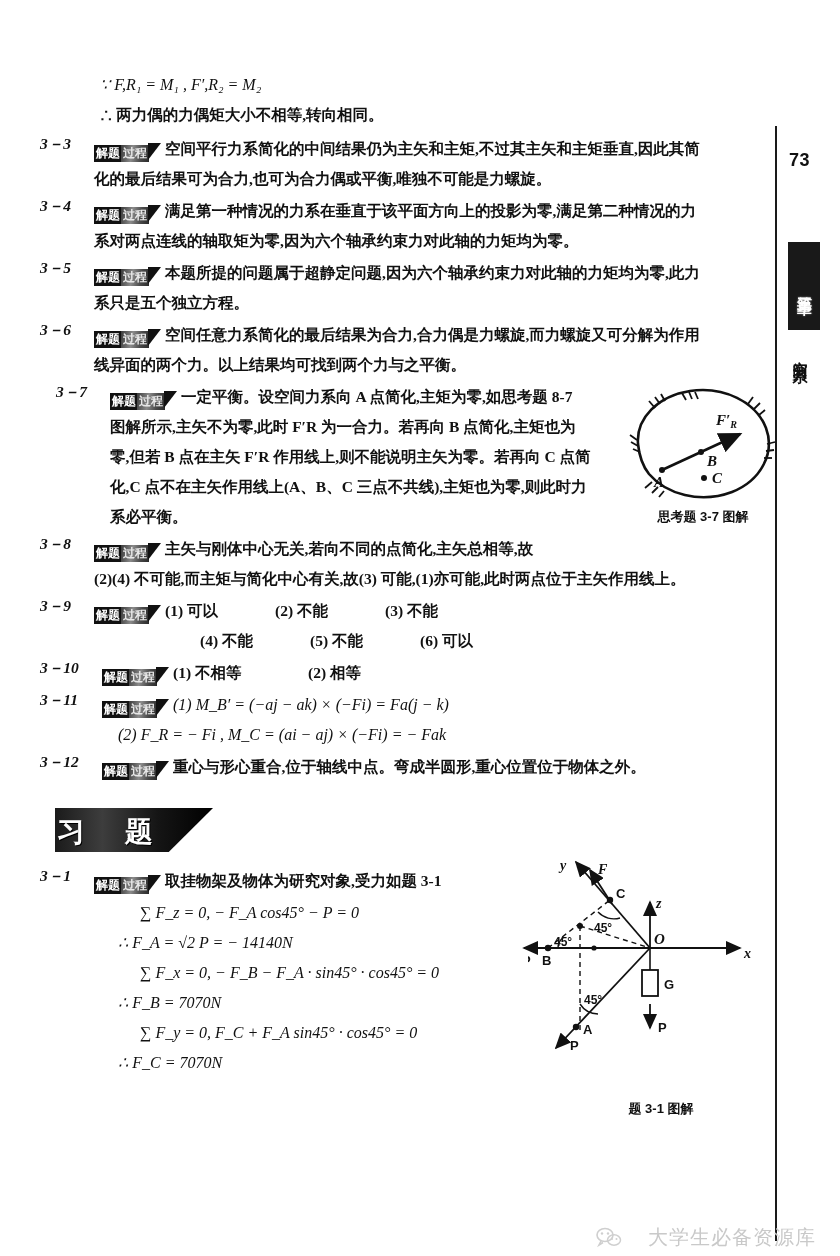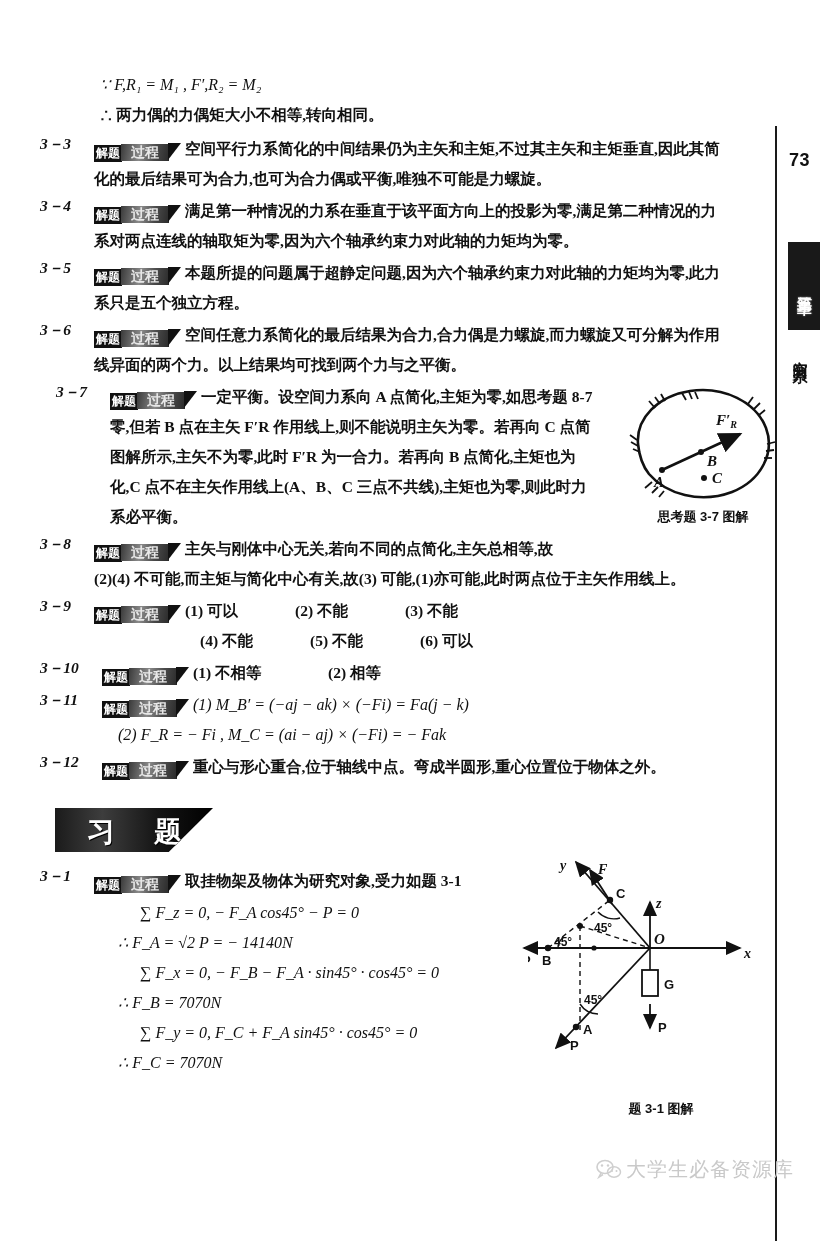--- a/index.html
+++ b/index.html
@@ -59,22 +59,22 @@
     display:inline-block;background:#111;color:#fff;
     font-family:"Liberation Sans","DejaVu Sans",sans-serif;
     font-weight:bold;font-size:12px;line-height:17px;
     padding:0 2px;letter-spacing:0;
   }
   .badge .b2{
     display:inline-block;
     background:linear-gradient(100deg,#3a3a3a 0%,#8a8a8a 40%,#4a4a4a 70%,#2a2a2a 100%);
     color:#e8e8e8;
     font-family:"Liberation Sans","DejaVu Sans",sans-serif;
-    font-weight:bold;font-size:14px;line-height:17px;
-    padding:0 10px;margin-left:-1px;
+    font-weight:bold;font-size:12px;line-height:17px;
+    padding:0 2px;margin-left:-1px;
   }
   .badge .tail{
     display:inline-block;width:13px;height:17px;vertical-align:top;
     background:#111;margin-left:-1px;
     clip-path:polygon(0 0,100% 0,0 100%);
   }
   .cn{
     font-family:"Liberation Serif","DejaVu Serif",serif;
     font-weight:bold;font-size:15.5px;line-height:30px;
   }
@@ -87,38 +87,38 @@
     font-size:16px;font-style:italic;line-height:30px;
   }
 
   
   .xt-banner{
     position:absolute;left:55px;top:808px;width:158px;height:44px;
     background:linear-gradient(90deg,#1b1b1b 0%,#3d3d3d 30%,#151515 65%,#000 100%);
     clip-path:polygon(0 0,100% 0,72% 100%,0 100%);
   }
   .xt-banner span{
-    position:absolute;left:32px;top:5px;
-    font-family:Liberation Serif, serif;
+    position:absolute;left:2px;top:5px;
+    font-family:Liberation Sans, sans-serif;
     font-weight:bold;font-size:28px;color:#fff;letter-spacing:16px;
     text-shadow:1px 1px 0 #000;
   }
 
   
   .fig{position:absolute;}
   .figcap{
     text-align:center;
     font-family:"Liberation Sans","DejaVu Sans",sans-serif;
     font-weight:bold;font-size:13px;color:#111;
   }
 
   
   .footer{
-    position:absolute;left:596px;top:1156px;
-    display:flex;align-items:center;gap:4px;
+    position:absolute;left:596px;top:1224px;
+    display:flex;align-items:center;gap:26px;
     color:#c9c9c9;
   }
   .footer .wm-text{
     font-family:"Liberation Sans","DejaVu Sans",sans-serif;
     font-size:20px;color:#c9c9c9;letter-spacing:1px;
   }
 </style>
 </head>
 <body>
 
@@ -168,22 +168,22 @@
         <span class="badge"><span class="b1">解题</span><span class="b2">过程</span><span class="tail"></span></span><span class="cn">空间任意力系简化的最后结果为合力,合力偶是力螺旋,而力螺旋又可分解为作用</span>
       </div>
       <div class="cont cn">线异面的两个力。以上结果均可找到两个力与之平衡。</div>
     </div>
 
     <div class="row" style="width:560px;margin-left:16px;">
       <div class="num">3－7</div>
       <div class="body">
         <span class="badge"><span class="b1">解题</span><span class="b2">过程</span><span class="tail"></span></span><span class="cn">一定平衡。设空间力系向 A 点简化,主矩为零,如思考题 8-7</span>
       </div>
+      <div class="cont cn">图解所示,主矢不为零,此时 F′R 为一合力。若再向 B 点简化,主矩也为</div>
       <div class="cont cn">零,但若 B 点在主矢 F′R 作用线上,则不能说明主矢为零。若再向 C 点简</div>
-      <div class="cont cn">图解所示,主矢不为零,此时 F′R 为一合力。若再向 B 点简化,主矩也为</div>
       <div class="cont cn">化,C 点不在主矢作用线上(A、B、C 三点不共线),主矩也为零,则此时力</div>
       <div class="cont cn">系必平衡。</div>
     </div>
 
     <div class="row">
       <div class="num">3－8</div>
       <div class="body">
         <span class="badge"><span class="b1">解题</span><span class="b2">过程</span><span class="tail"></span></span><span class="cn">主矢与刚体中心无关,若向不同的点简化,主矢总相等,故</span>
       </div>
       <div class="cont cn" style="width:700px;">(2)(4) 不可能,而主矩与简化中心有关,故(3) 可能,(1)亦可能,此时两点位于主矢作用线上。</div>

